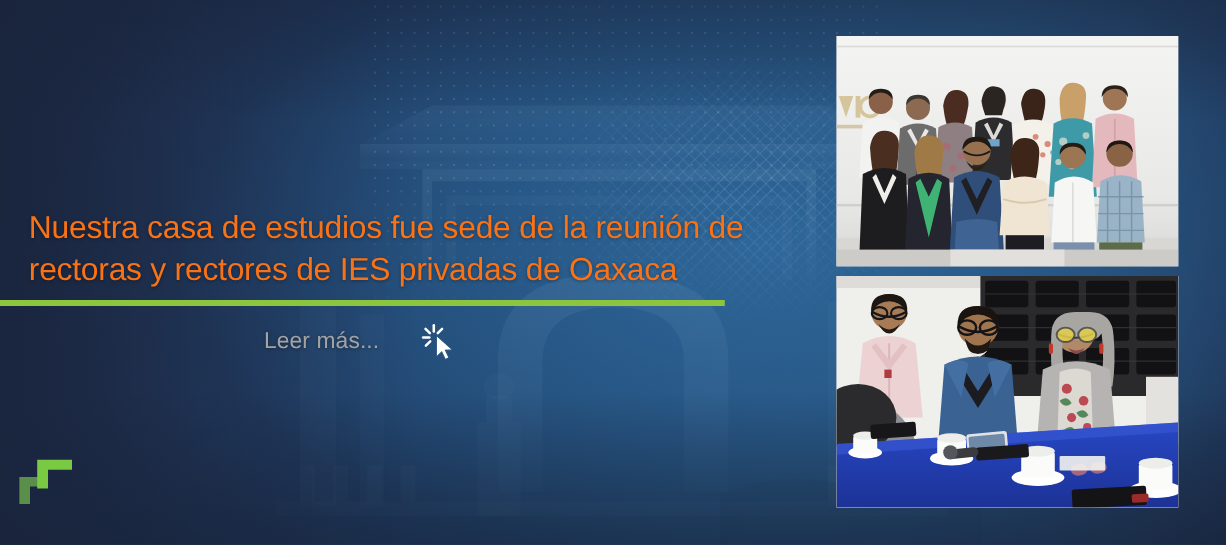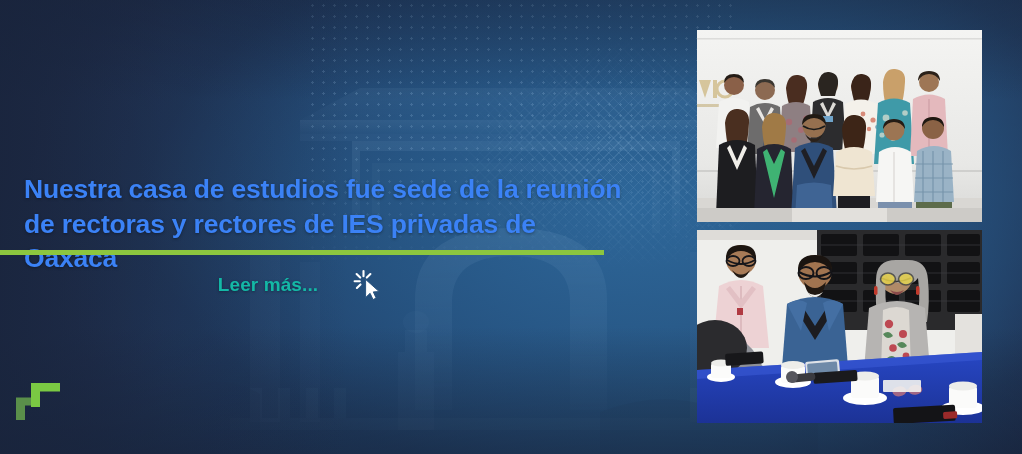--- a/index.html
+++ b/index.html
@@ -65,23 +65,23 @@
       linear-gradient(to right, rgba(25,36,60,.80) 0%, rgba(25,36,60,.30) 16%, rgba(25,36,60,0) 34%),
       linear-gradient(to bottom, rgba(22,32,54,.45) 0%, rgba(22,32,54,0) 22%, rgba(22,32,54,0) 72%, rgba(20,30,50,.55) 100%);
     pointer-events:none;
   }
 
   
   .headline {
     position:absolute;
     left:24px; top:172px;
     width:600px;
-    color:#3b82f6;
+    color:#f97316;
     font-size:26.5px;
-    font-weight:bold;
+    font-weight:normal;
     line-height:1.31;
     letter-spacing:-0.2px;
     text-shadow:0 1px 3px rgba(0,0,0,.35);
   }
 
   
   .divider {
     position:absolute;
     left:0; top:250px;
     width:604px; height:5px;
@@ -93,23 +93,23 @@
     position:absolute;
     left:0; top:262px;
     width:604px;
     height:46px;
     display:flex;
     align-items:center;
     justify-content:center;
     gap:34px;
   }
   .cta-label {
-    color:#14b8a6;
+    color:#a3a3a3;
     font-size:19px;
-    font-weight:700;
+    font-weight:400;
     letter-spacing:.1px;
     text-shadow:0 1px 3px rgba(0,0,0,.35);
   }
   .cursor-icon { display:block; }
 
   
   .logo-mark {
     position:absolute;
     left:16px; bottom:34px;
     width:44px; height:37px;

